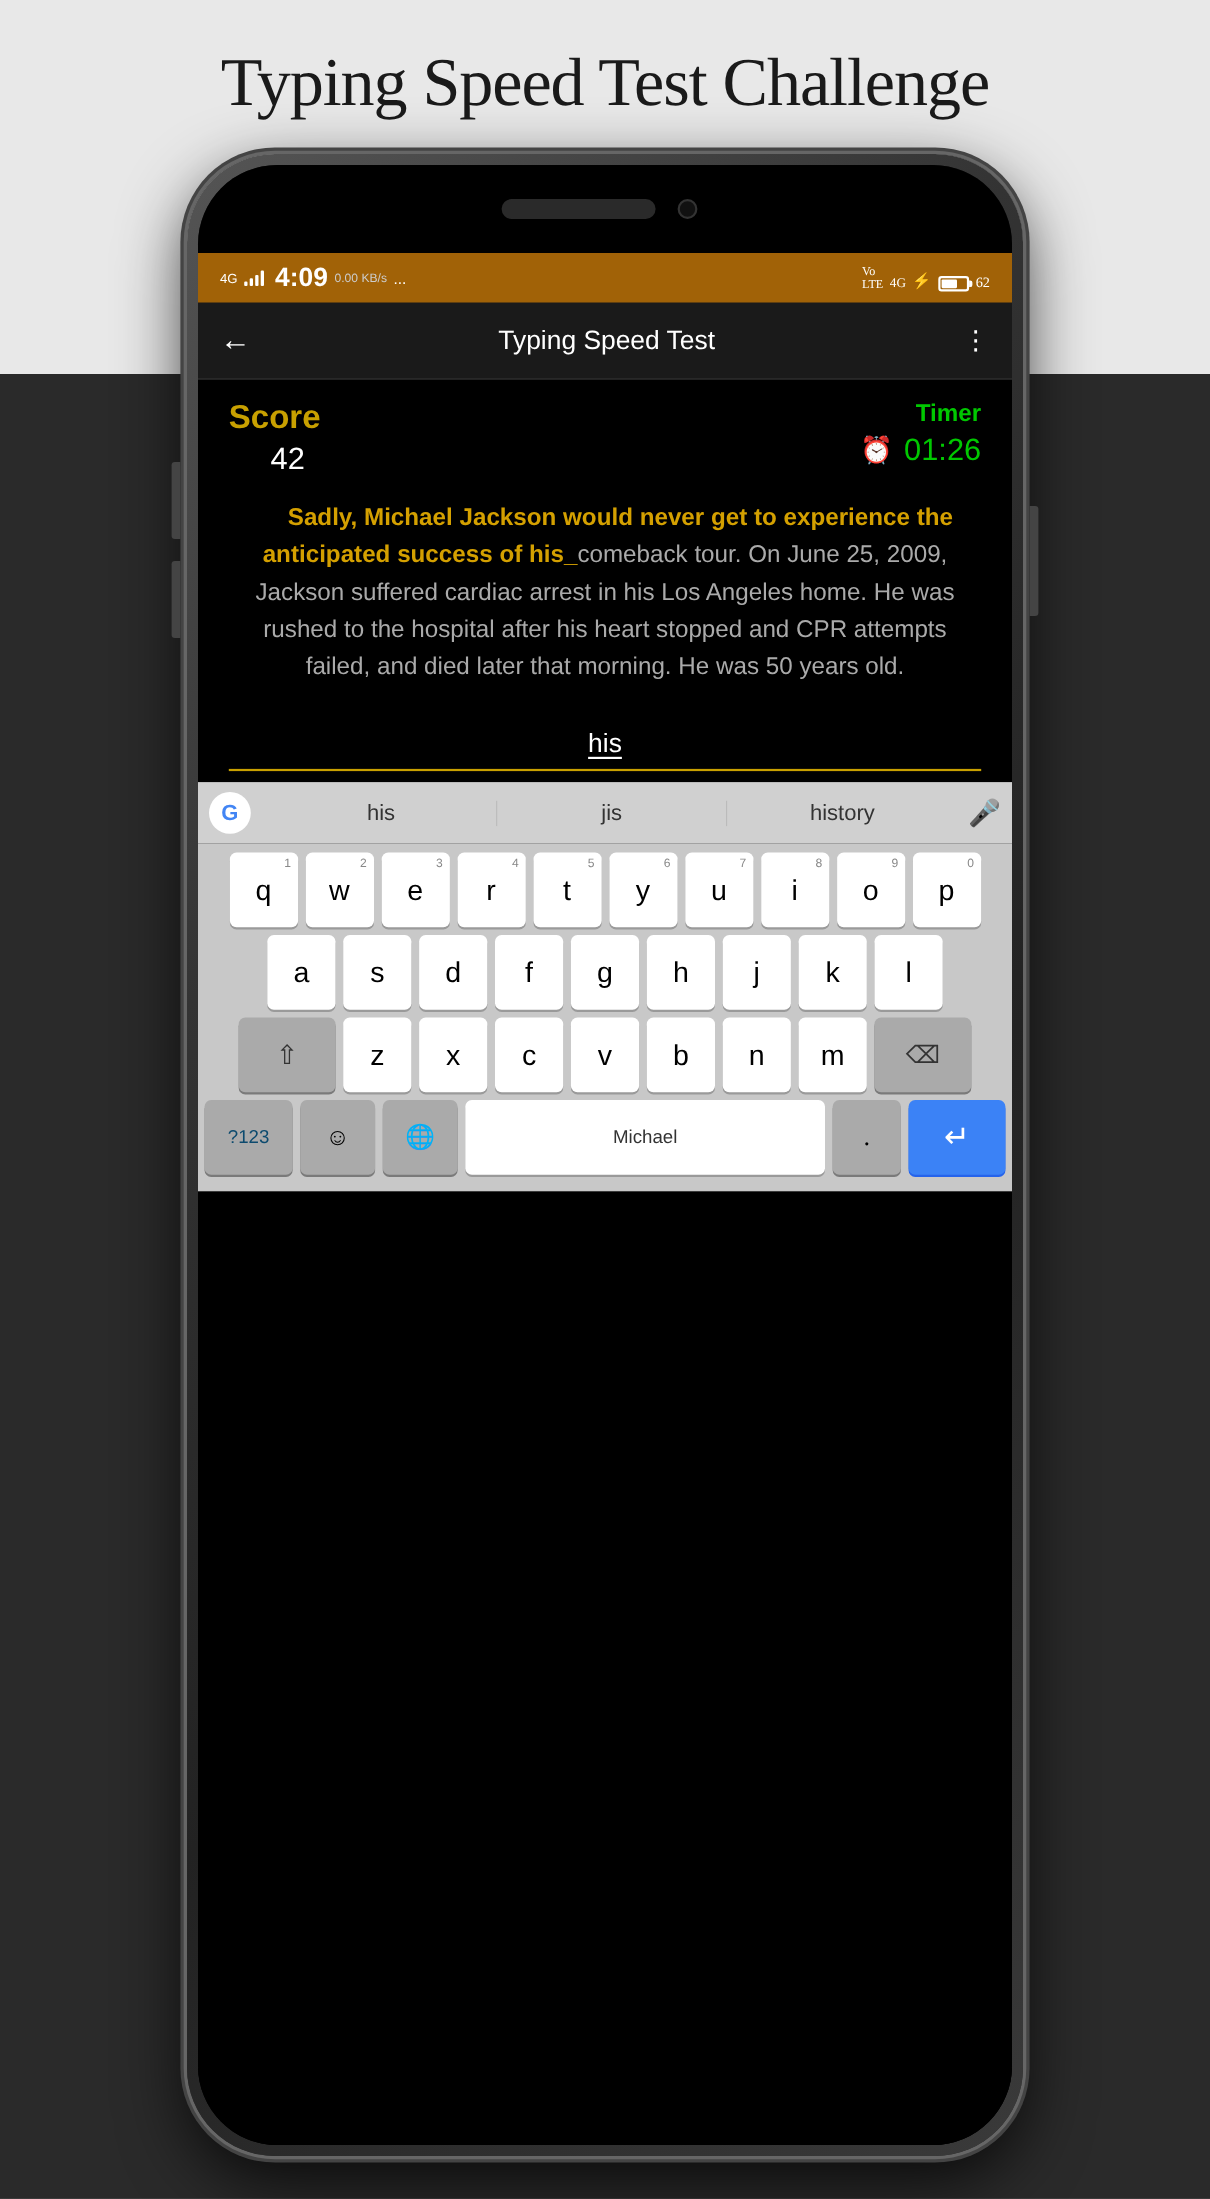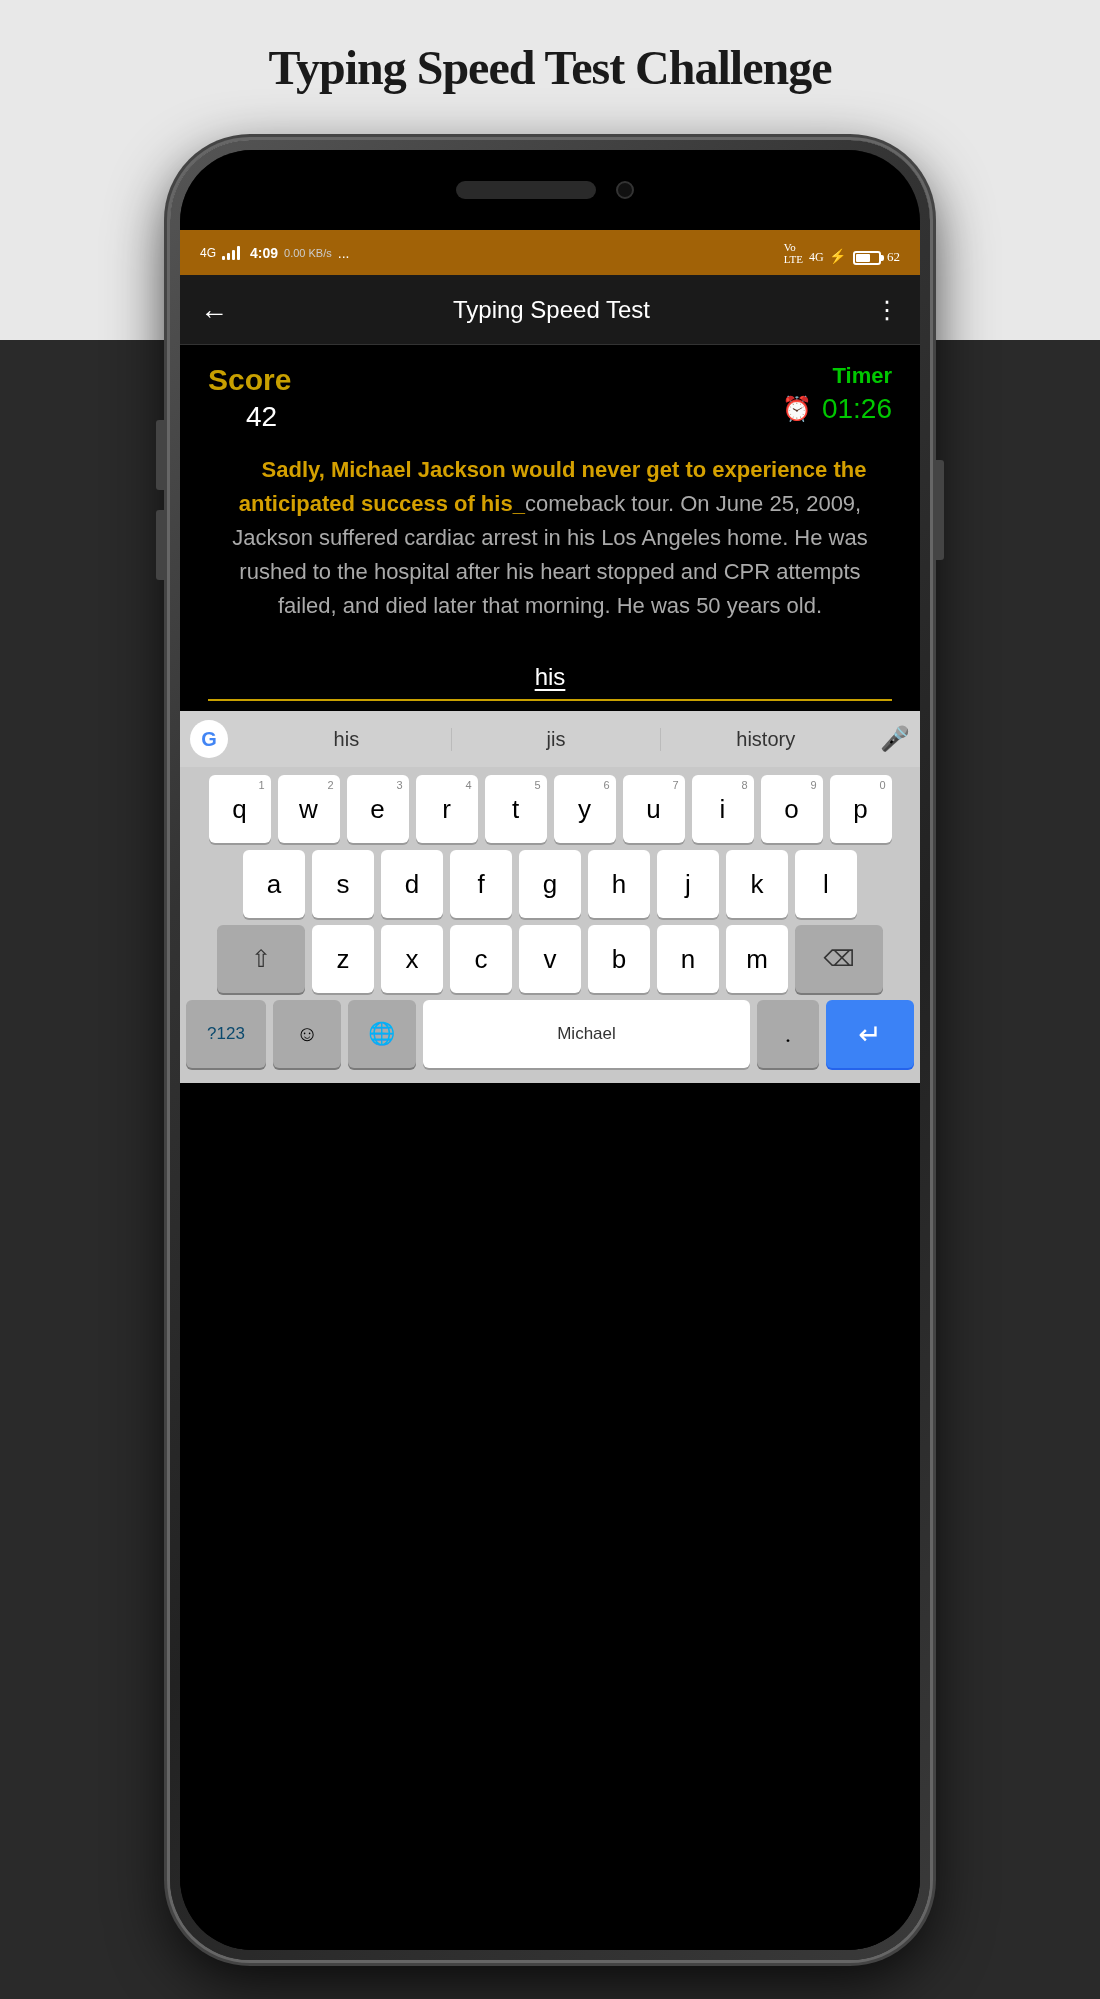--- a/index.html
+++ b/index.html
@@ -13,23 +13,23 @@
 
     .page-bg {
       width: 1100px;
       height: 1999px;
       background: linear-gradient(to bottom, #e8e8e8 0%, #e8e8e8 340px, #2a2a2a 340px, #2a2a2a 100%);
       position: relative;
     }
 
     .page-title {
       text-align: center;
-      font-size: 48px;
+      font-size: 62px;
       font-family: 'Georgia', serif;
-      font-weight: bold;
+      font-weight: normal;
       color: #1a1a1a;
       padding-top: 40px;
       letter-spacing: -1px;
     }
 
     
     .phone-frame {
       position: absolute;
       left: 50%;
       transform: translateX(-50%);
@@ -550,21 +550,21 @@
 
       <div class="status-bar">
         <div class="status-left">
           <span style="font-size:12px;">4G</span>
           <div class="signal-bars">
             <div class="signal-bar" style="height:4px;"></div>
             <div class="signal-bar" style="height:7px;"></div>
             <div class="signal-bar" style="height:10px;"></div>
             <div class="signal-bar" style="height:14px;"></div>
           </div>
-          <span style="font-size:14px; font-weight:bold; margin-left:4px;">4:09</span>
+          <span style="font-size:24px; font-weight:bold; margin-left:4px;">4:09</span>
           <span style="font-size:11px; color:#ccc;">0.00 KB/s</span>
           <span style="font-size:14px;">...</span>
         </div>
         <div class="status-right">
           <span style="font-size:11px;">Vo<br>LTE</span>
           <span style="font-size:12px;">4G</span>
           <span style="font-size:14px;">⚡</span>
           <div class="battery-icon">
             <div class="battery-fill"></div>
           </div>

